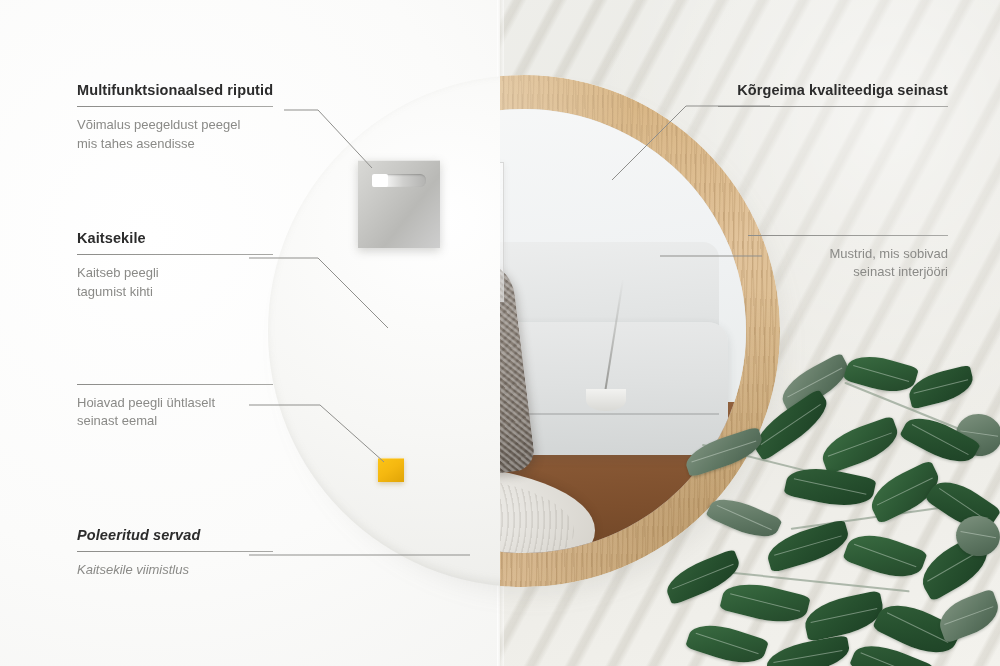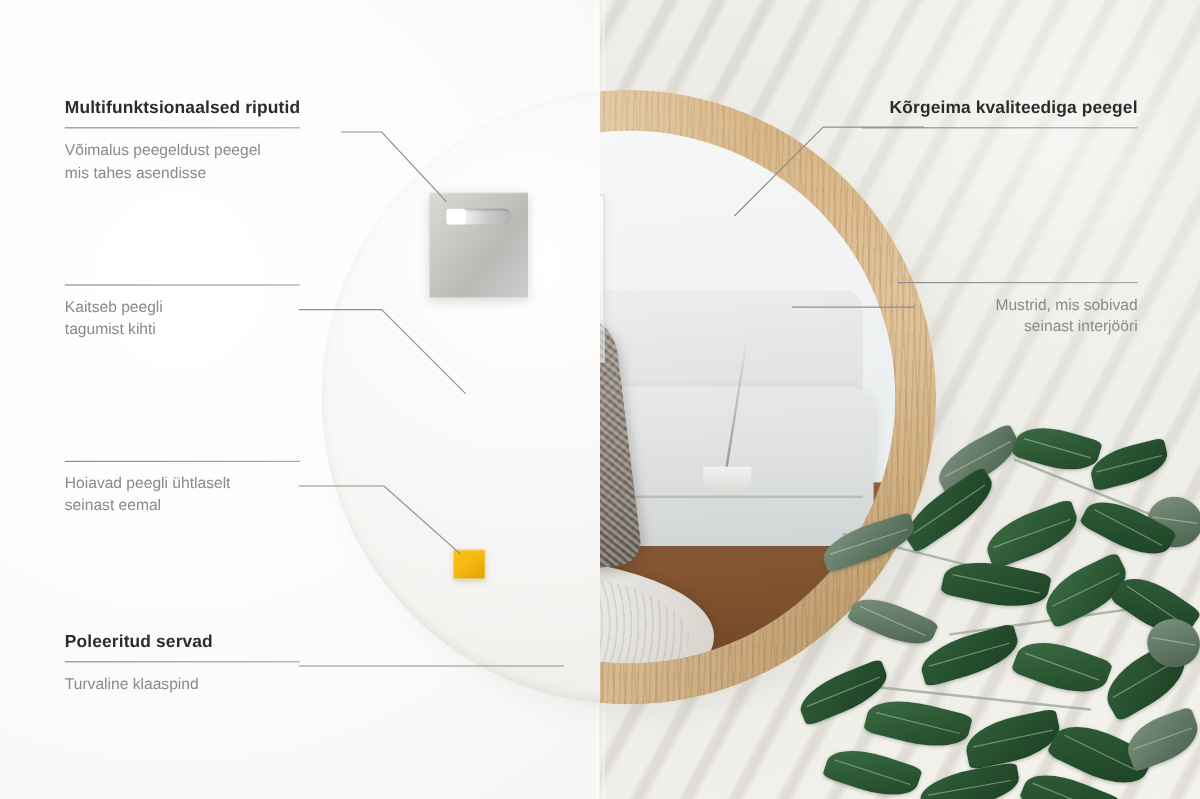--- a/index.html
+++ b/index.html
@@ -177,21 +177,21 @@
     content:"";position:absolute;left:0;top:0;width:16px;height:13px;
     background:#ffffff;border-radius:2px;
   }
   .spacer{
     position:absolute;left:378px;top:458px;width:26px;height:24px;
     background:linear-gradient(145deg,#fcc417 0%,#f5b810 48%,#e0a406 100%);
     box-shadow:0 2px 5px rgba(150,110,10,.30), inset 0 1px 0 rgba(255,255,255,.4);
   }
 
   
-  .callout{position:absolute;}
+  .callout{position:absolute;margin-left:23px;}
   .callout.left{left:54px;text-align:left;}
   .callout.right{right:52px;text-align:right;}
   .co-title{
     font-size:14.5px;font-weight:bold;color:#2c2c2c;letter-spacing:.1px;
     line-height:1.2;white-space:nowrap;
   }
   .co-rule{
     margin-top:7px;height:1px;
     background:linear-gradient(90deg,#8d8d8a,#a9a9a6);
   }
@@ -285,39 +285,40 @@
   </svg>
 
   <div class="callout left" style="top:82px;width:196px;">
     <div class="co-title">Multifunktsionaalsed riputid</div>
     <div class="co-rule"></div>
     <div class="co-desc">Võimalus peegeldust peegel
 mis tahes asendisse</div>
   </div>
 
   <div class="callout left" style="top:230px;width:196px;">
+    <div class="co-title">Kaitsekile</div>
     <div class="co-rule"></div>
     <div class="co-desc">Kaitseb peegli
 tagumist kihti</div>
   </div>
 
   <div class="callout left" style="top:377px;width:196px;">
     <div class="co-rule"></div>
     <div class="co-desc">Hoiavad peegli ühtlaselt
 seinast eemal</div>
   </div>
 
-  <div class="callout left" style="top:527px;width:196px;">
+  <div class="callout left" style="top:527px;width:196px;font-style:italic;">
     <div class="co-title">Poleeritud servad</div>
     <div class="co-rule"></div>
-    <div class="co-desc">Turvaline klaaspind</div>
+    <div class="co-desc">Kaitsekile viimistlus</div>
   </div>
 
   <div class="callout right" style="top:82px;width:230px;">
-    <div class="co-title">Kõrgeima kvaliteediga peegel</div>
+    <div class="co-title">Kõrgeima kvaliteediga seinast</div>
     <div class="co-rule"></div>
   </div>
 
   <div class="callout right" style="top:228px;width:200px;">
     <div class="co-rule"></div>
     <div class="co-desc">Mustrid, mis sobivad
 seinast interjööri</div>
   </div>
 
   <div class="foliage">

